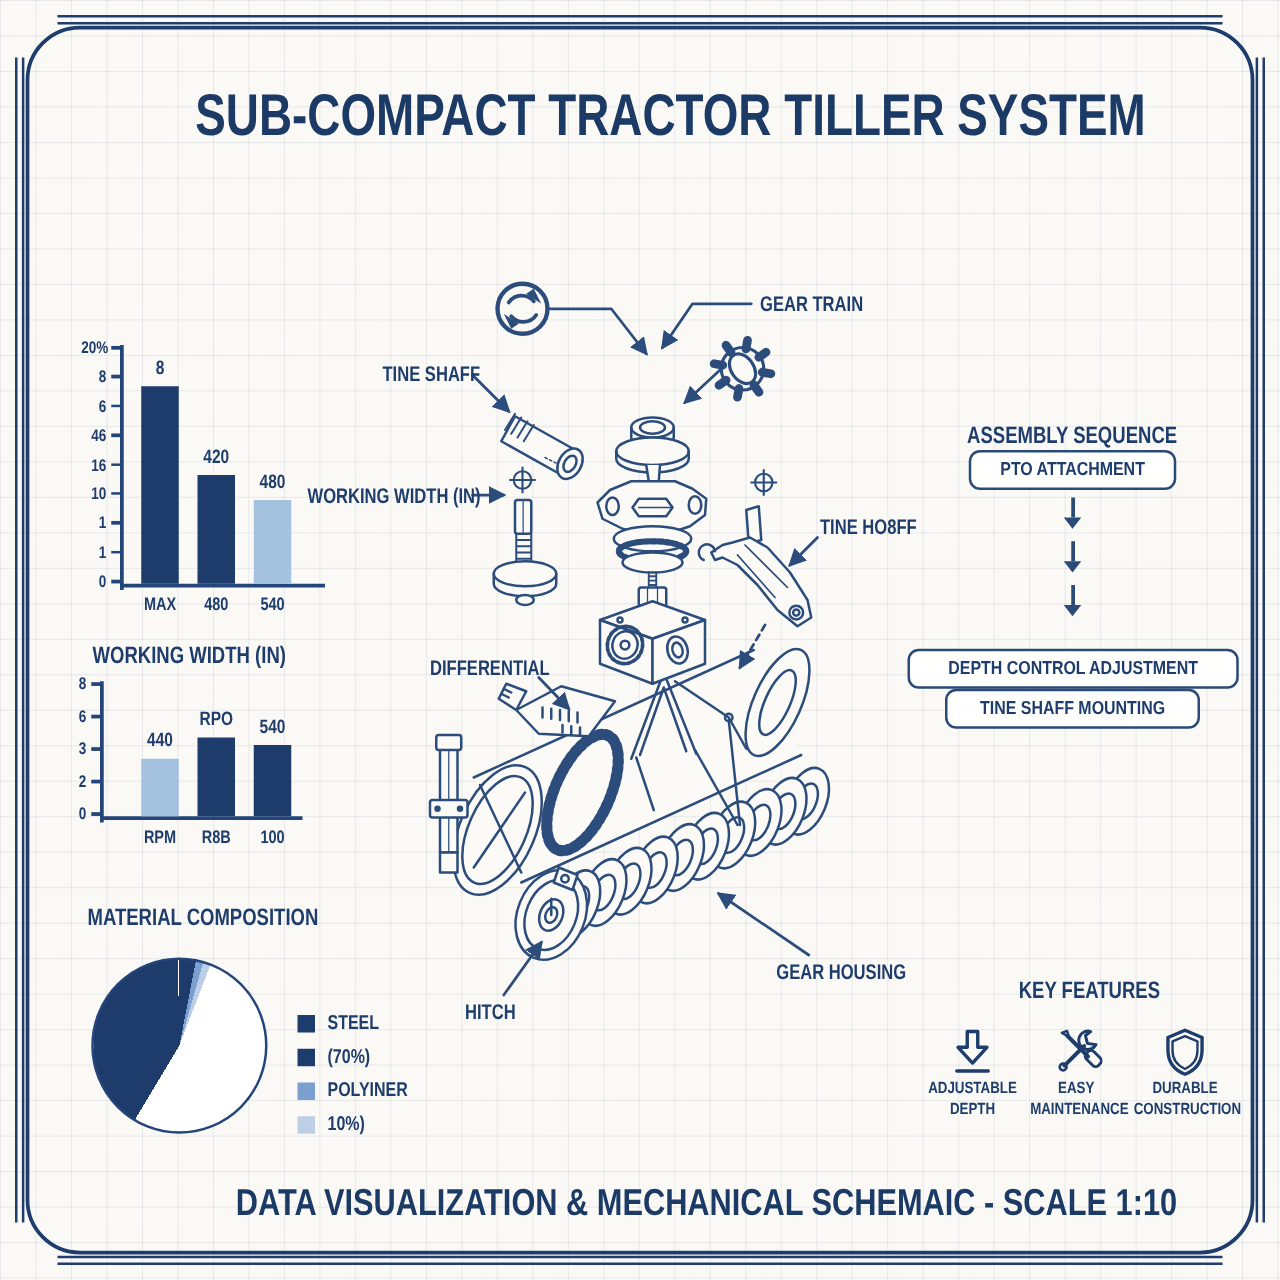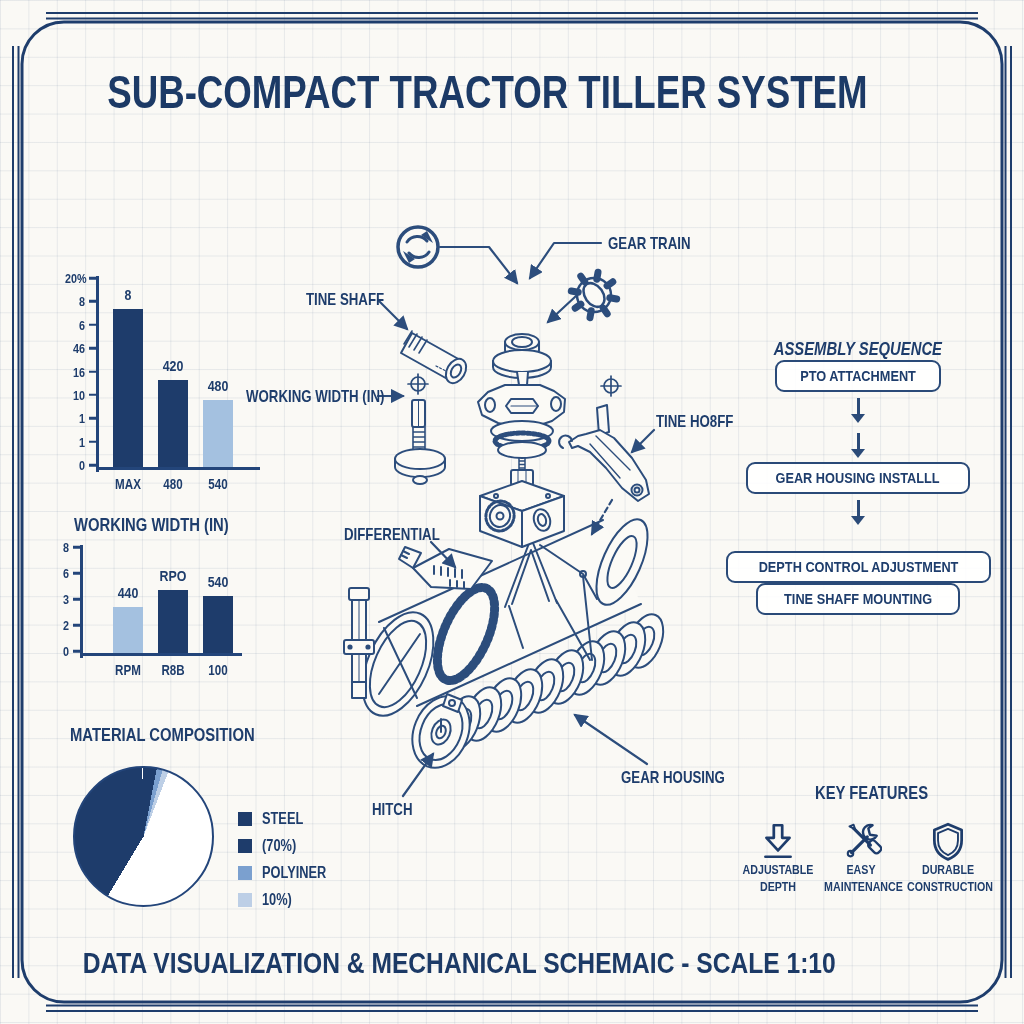--- a/index.html
+++ b/index.html
@@ -6,21 +6,21 @@
   .page{position:relative;width:1024px;height:1024px;overflow:hidden;
     font-family:"Liberation Sans",sans-serif;color:#1e3d6c;
     background-color:#faf9f5;
     background-image:linear-gradient(to right,rgba(110,130,160,.14) 1px,transparent 1px),
                      linear-gradient(to bottom,rgba(110,130,160,.14) 1px,transparent 1px);
     background-size:28.4px 28.4px;}
   .abs{position:absolute;}
   
   .condL{display:inline-block;transform:scaleX(.78);transform-origin:0 50%;white-space:nowrap;}
   .condC{display:inline-block;transform:scaleX(.78);transform-origin:50% 50%;white-space:nowrap;}
-  .title-line{left:0;right:0;text-align:left;font-weight:bold;color:#1c3a66;}
+  .title-line{left:0;right:0;text-align:right;font-weight:bold;color:#1c3a66;}
   .sec-head{font-weight:bold;font-size:19px;white-space:nowrap;}
   
   .plot{position:absolute;}
   .axis-v{position:absolute;top:2px;width:3px;background:#23457a;}
   .axis-h{position:absolute;height:3px;background:#23457a;}
   .ytick{position:absolute;left:0;text-align:right;font-weight:bold;font-size:13.5px;
     transform:translateY(-50%) scaleX(.8);transform-origin:100% 50%;white-space:nowrap;}
   .ytickmark{position:absolute;width:7px;height:2.5px;background:#23457a;transform:translateY(-50%);}
   .bar{position:absolute;}
   .bar-value{position:absolute;width:56px;text-align:center;font-weight:bold;font-size:15.5px;transform:scaleX(.8);}
@@ -347,31 +347,28 @@
       <div class="swatch" style="background: rgb(123, 160, 207);"></div>
       <div class="legend-label">POLYINER</div>
     </div>
     <div class="legend-row">
       <div class="swatch" style="background: rgb(189, 207, 230);"></div>
       <div class="legend-label">10%)</div>
     </div>
   </div>
 
   <div class="flow" style="left:728px;top:338px;width:260px;">
-    <div class="sec-head" style="text-align:center;font-style:italic;">
+    <div class="sec-head" style="text-align:center;">
       <span class="condC">ASSEMBLY SEQUENCE</span>
     </div>
     <div class="flow-box" style="">
       <span>PTO ATTACHMENT</span>
     </div>
     <div class="flow-arrow"></div>
     <div class="flow-arrow"></div>
-    <div class="flow-box">
-      <span>GEAR HOUSING INSTALLL</span>
-    </div>
     <div class="flow-arrow"></div>
     <div class="flow-box" style="margin-top:22px;">
       <span>DEPTH CONTROL ADJUSTMENT</span>
     </div>
     <div class="flow-box">
       <span>TINE SHAFF MOUNTING</span>
     </div>
   </div>
 
   <div class="abs" style="left:726px;top:782px;width:290px;">

